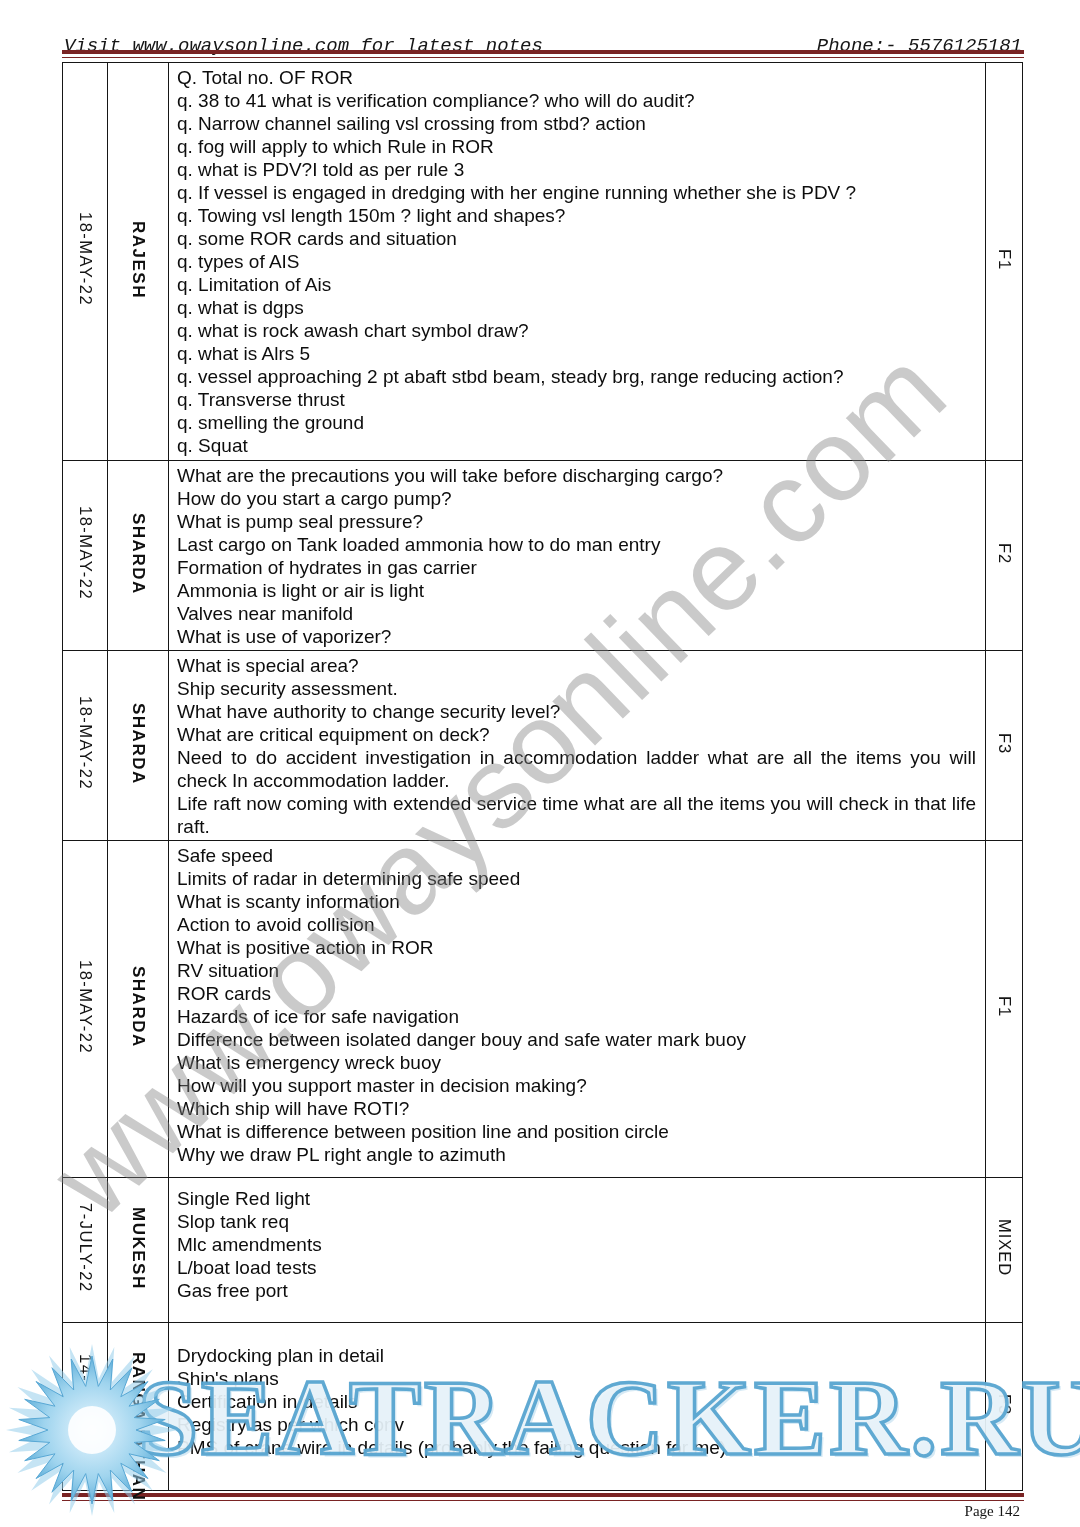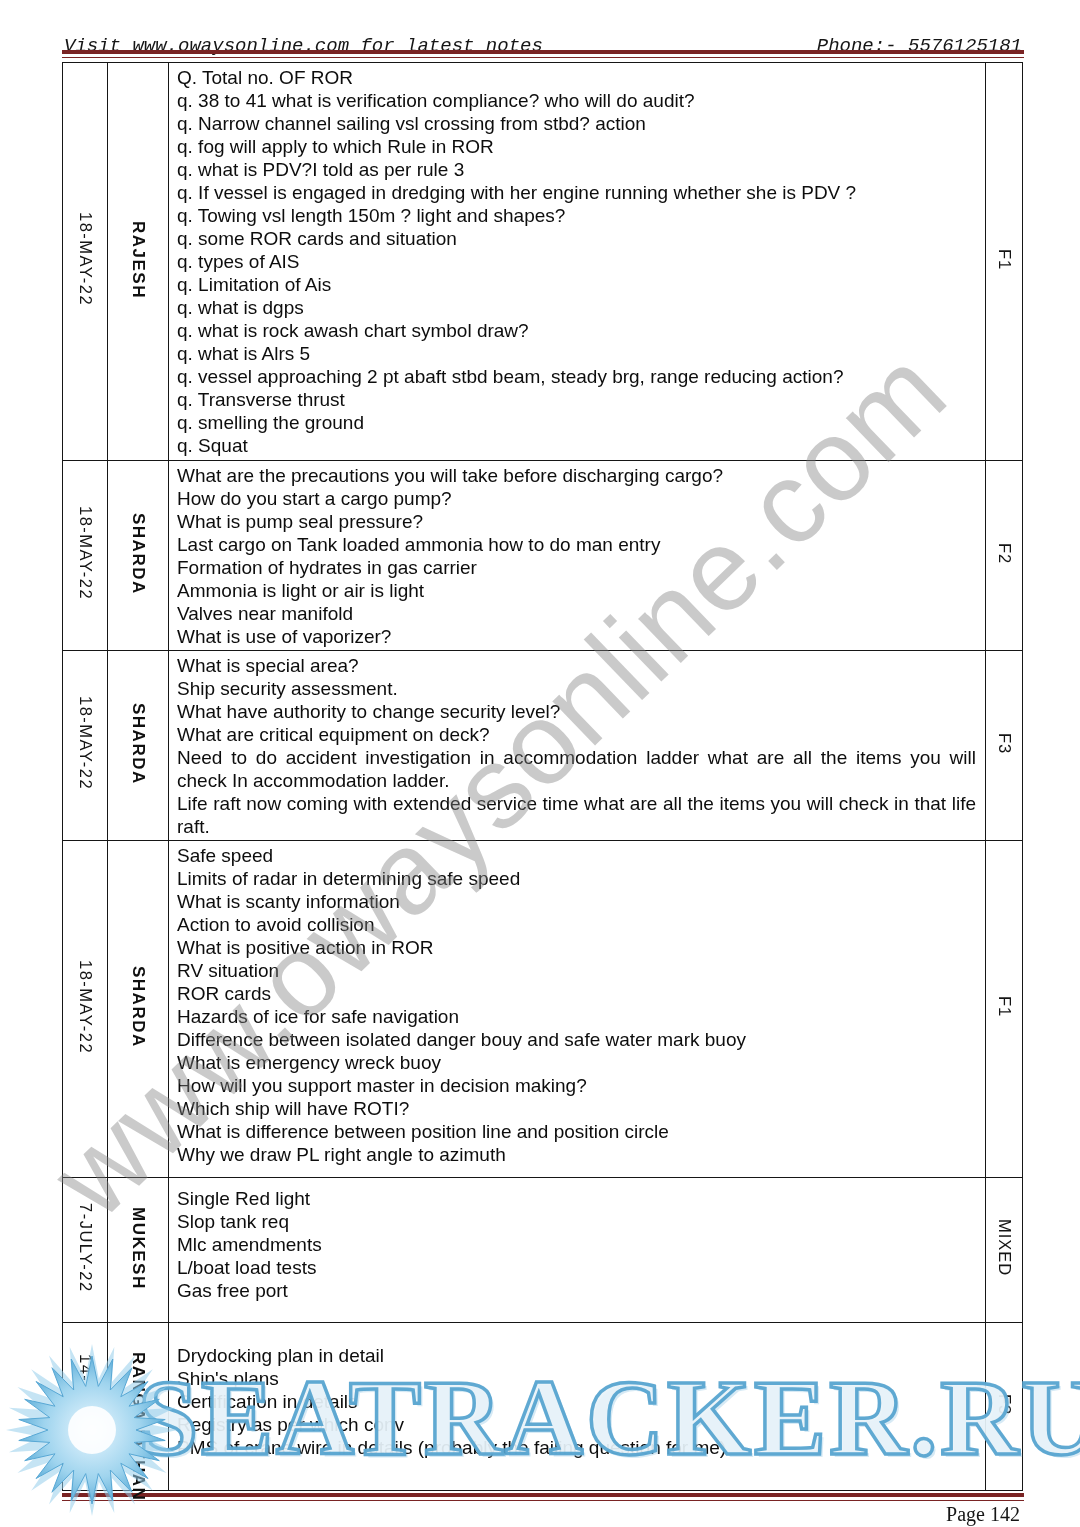--- a/index.html
+++ b/index.html
@@ -21,21 +21,21 @@
   }
   .rule {
     position:absolute; left:62px; right:56px; height:8px;
     border-top:4.5px solid #7a2424;
     border-bottom:1.5px solid #7a2424;
   }
   .rule-top { top:50px; }
   .rule-bottom { top:1493px; }
   .footer-page {
     position:absolute; top:1503px; right:60px;
-    font-family:"Liberation Serif", serif; font-size:20px; color:#161616;
+    font-family:"Liberation Serif", serif; font-size:15px; color:#161616;
   }
 
   
   table.qtable {
     position:absolute; top:62px; left:62px; width:960px;
     border-collapse:collapse; table-layout:fixed;
     z-index:1;
   }
   .qtable td { border:1.7px solid #161616; }
   col.c-date { width:45px; }

